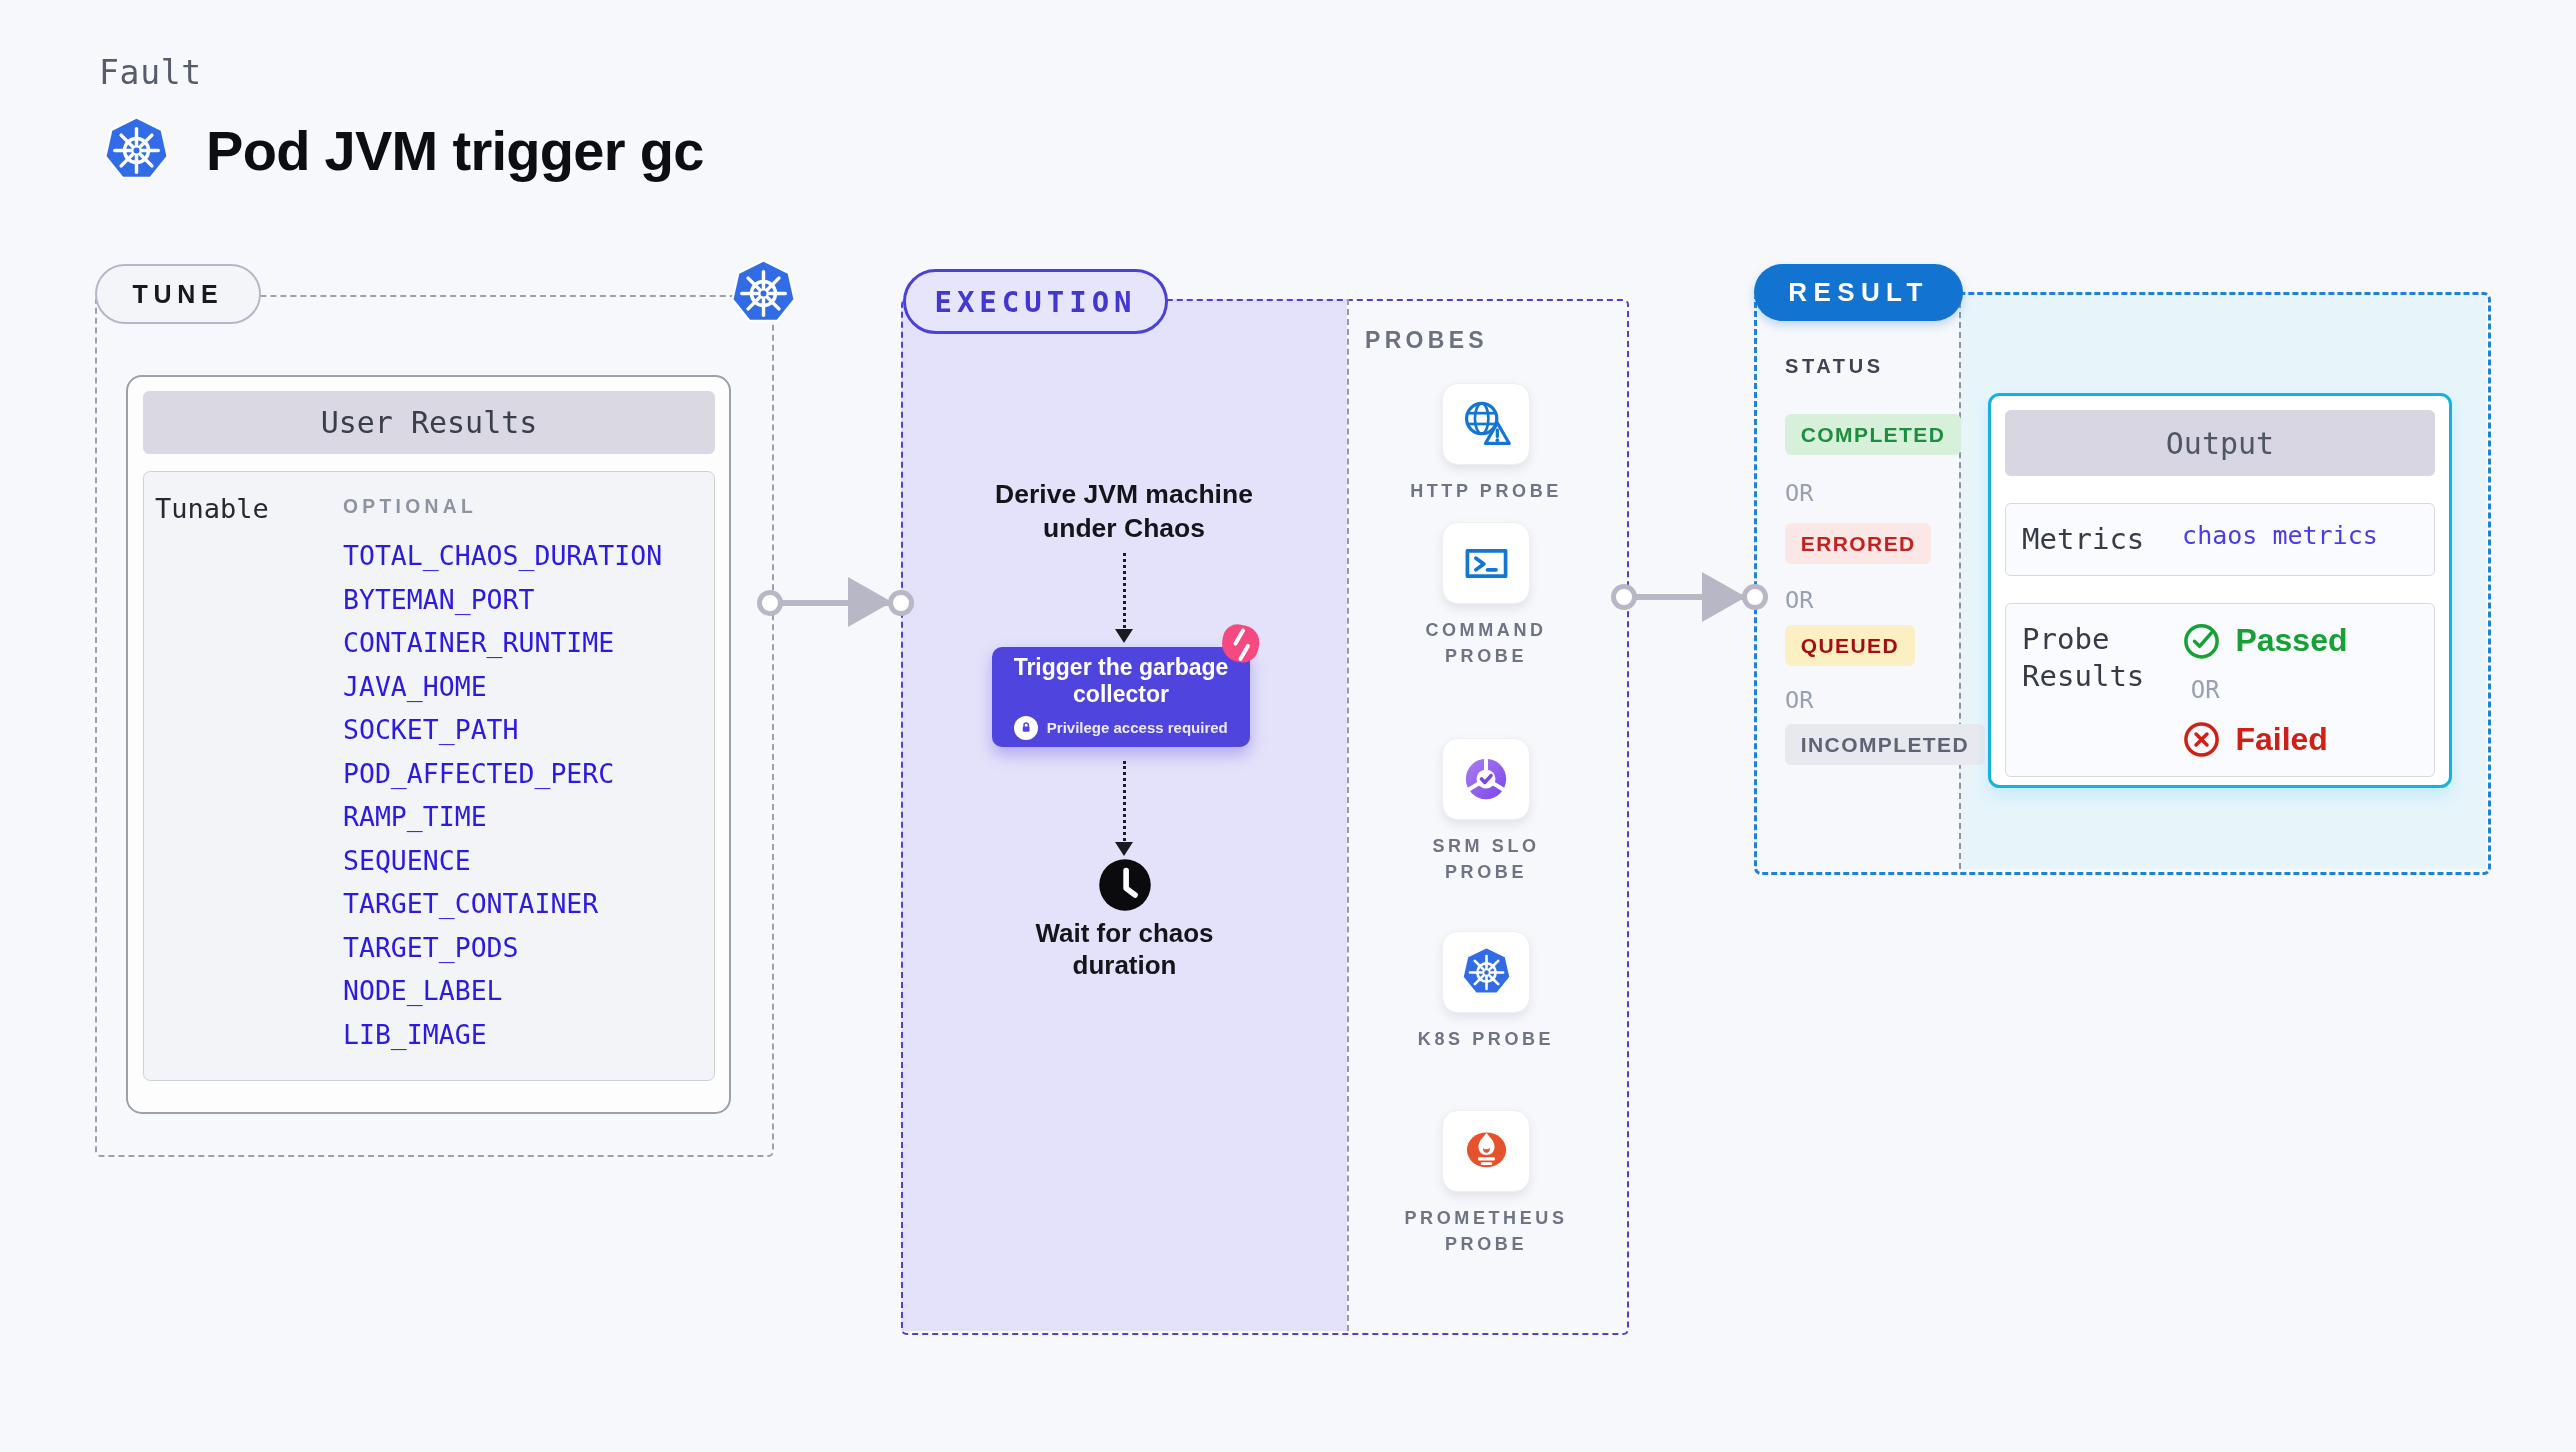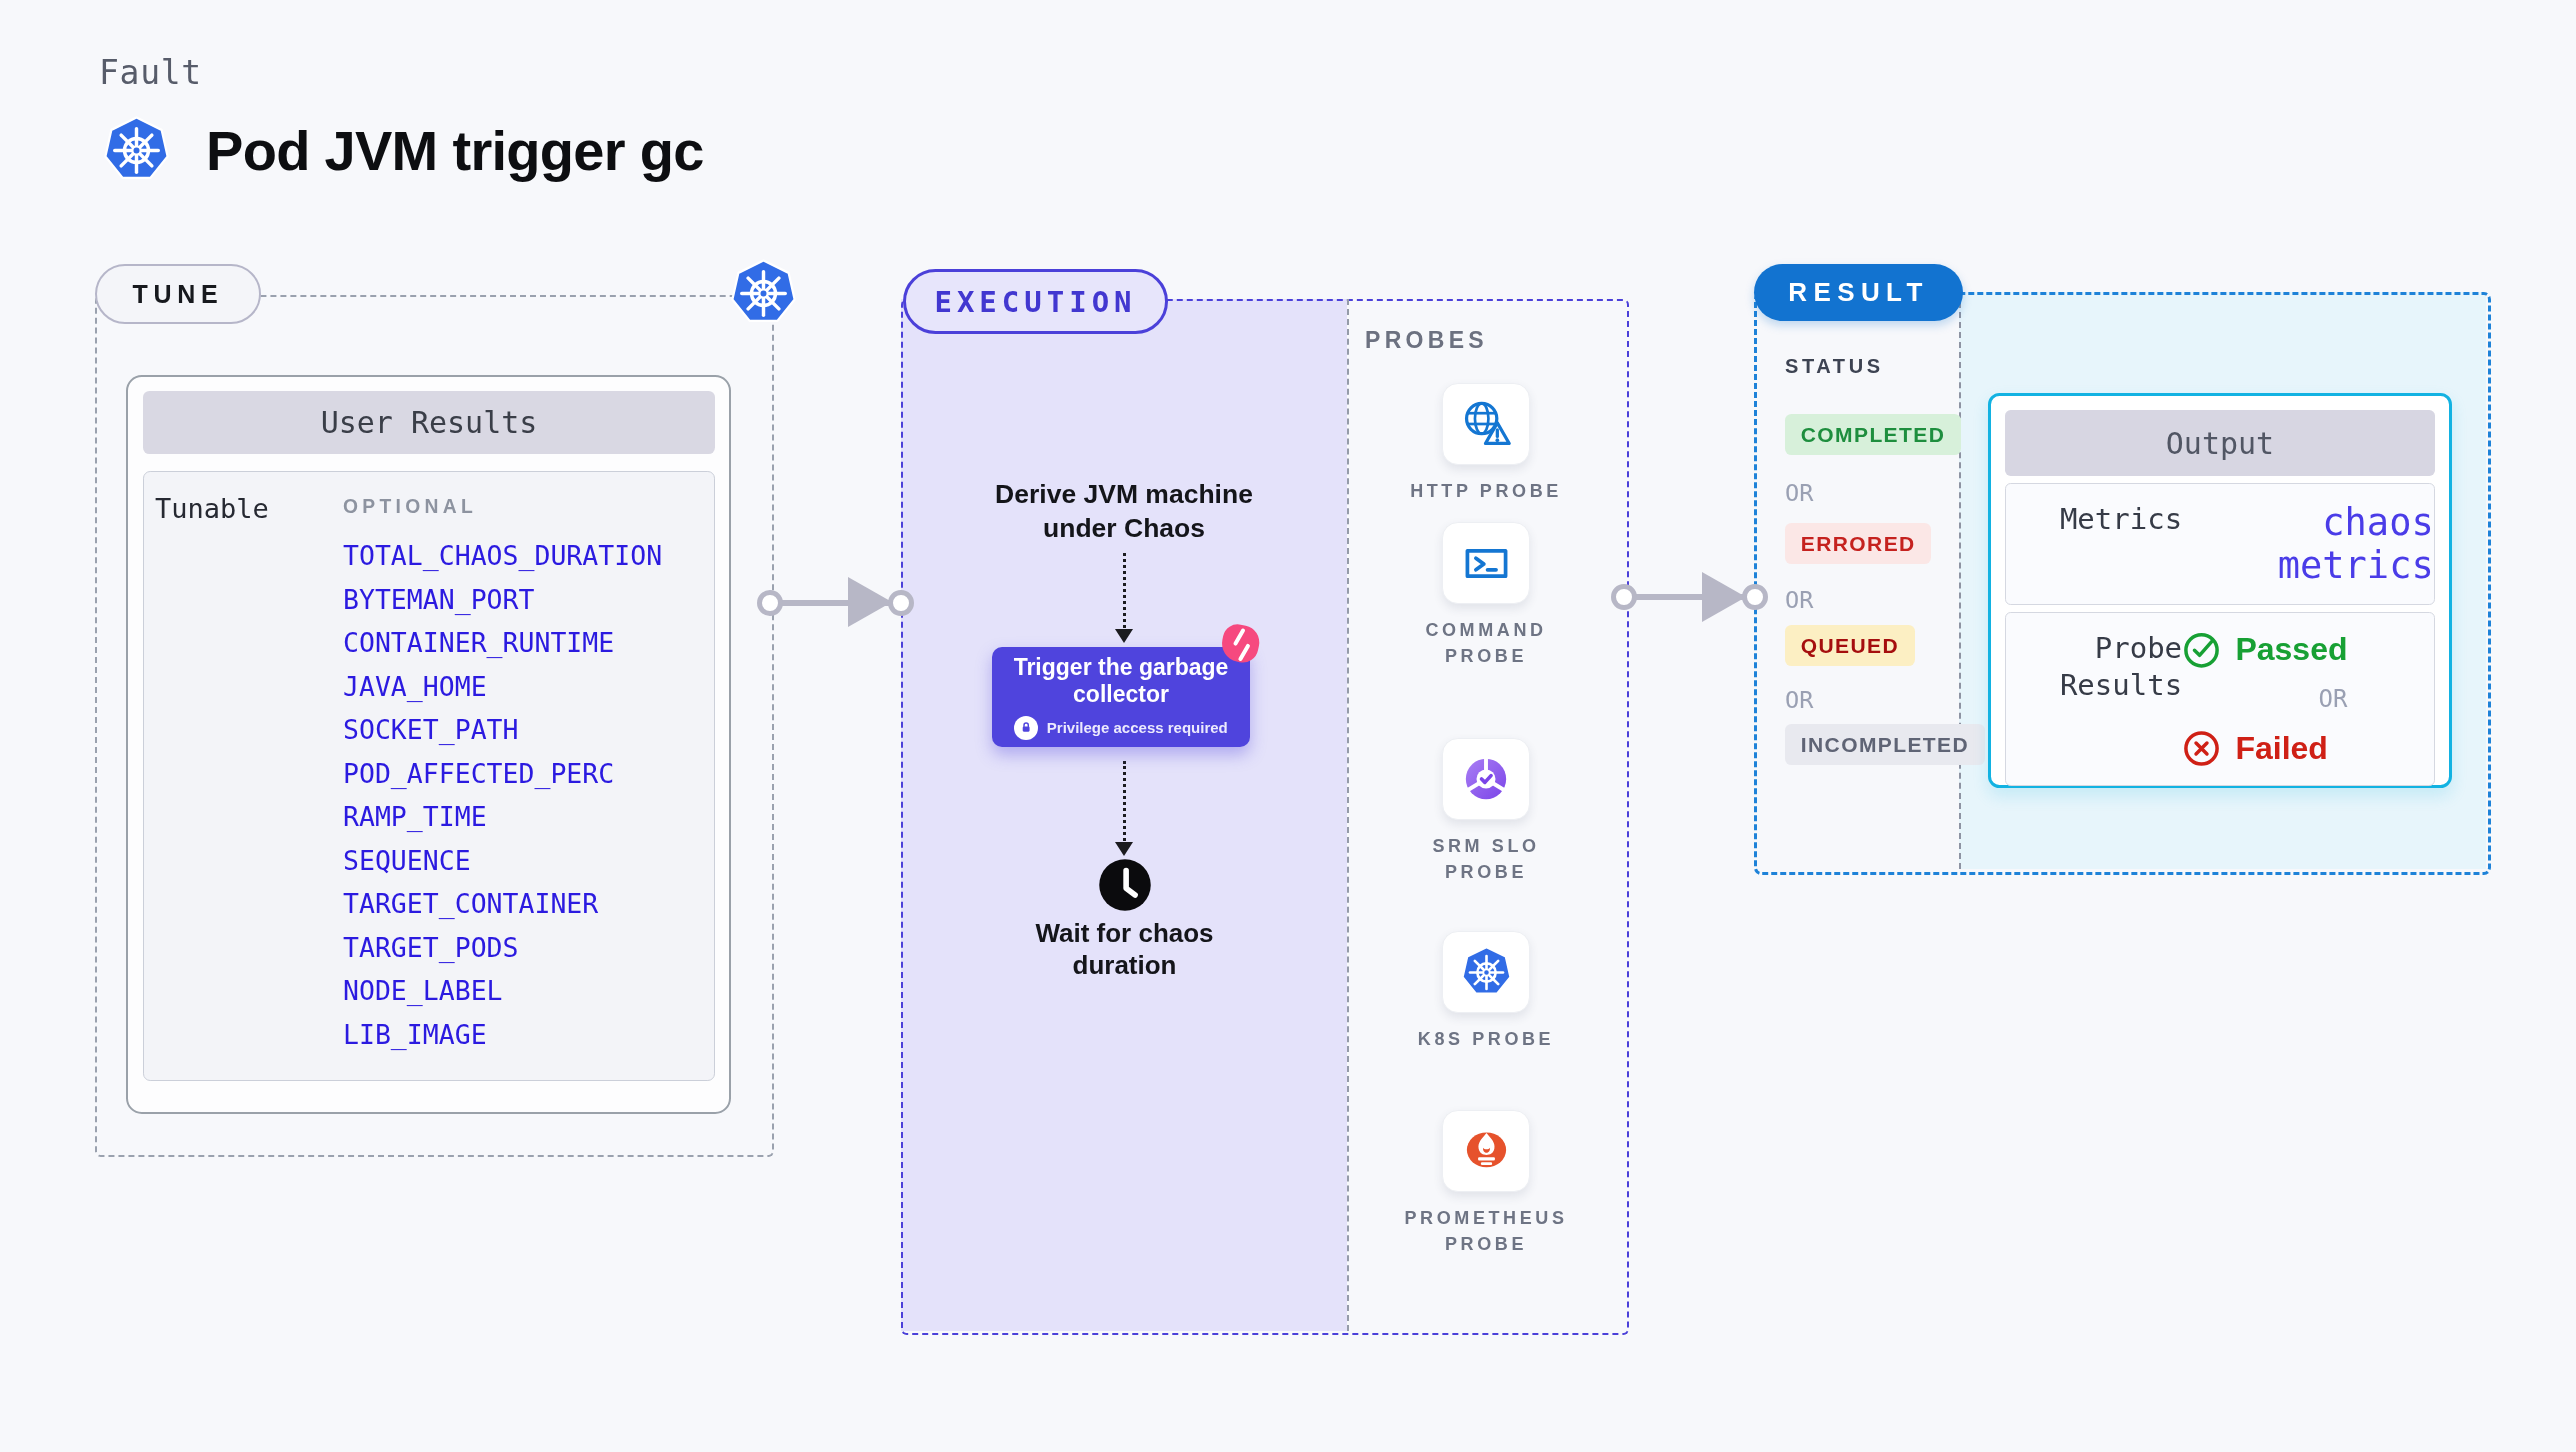--- a/index.html
+++ b/index.html
@@ -76,28 +76,28 @@
   .probe-label{text-align:center;font-size:18px;font-weight:700;letter-spacing:3.6px;color:#6e7484;line-height:26px;white-space:pre-line;}
 
   
   .result-cyan{left:1959px;top:292px;width:527px;height:577px;background:#e7f5fb;}
   .result-outer{left:1754px;top:292px;width:731px;height:577px;border:3.6px dashed #1e82d8;border-radius:7.2px;z-index:3;}
   .result-divider{left:1959px;top:292px;height:577px;border-left:2.1px dashed #8e93a2;z-index:3;}
   .status-heading{left:1785px;top:355px;font-size:20px;font-weight:700;letter-spacing:3.6px;color:#3d4352;z-index:4;}
   .status-badge{position:absolute;left:1785px;padding:8.6px 15.8px;border-radius:6.4px;font-size:21px;font-weight:700;letter-spacing:1.4px;z-index:4;}
   .or-label{position:absolute;left:1785px;font-family:"DejaVu Sans Mono",monospace;font-size:23.6px;color:#9aa0b3;z-index:4;}
   .output-panel{left:1988px;top:393px;width:464px;height:395px;background:#ffffff;border:3.6px solid #12b2e2;border-radius:11.5px;
-    box-sizing:border-box;box-shadow:0 7.2px 15.8px rgba(18,178,226,.16);padding:14.3px;display:flex;flex-direction:column;gap:7px;z-index:4;text-align:right;}
+    box-sizing:border-box;box-shadow:0 7.2px 15.8px rgba(18,178,226,.16);padding:14.3px;display:flex;flex-direction:column;gap:27px;z-index:4;}
   .output-header{height:66px;background:#d7d6e2;border-radius:5.7px;display:flex;align-items:center;justify-content:center;
     font-size:30px;color:#515664;flex:0 0 auto;}
   .output-row{border:1.4px solid #d5d8e1;border-radius:5.7px;background:#fafbfe;display:flex;align-items:flex-start;padding:17px 0 17px 15.8px;}
   .metrics-row{flex:0 0 auto;}
   .results-row{flex:1 1 auto;}
   .row-label{width:160px;font-size:29px;color:#363b47;line-height:37px;white-space:pre-line;flex:0 0 auto;}
-  .metrics-value{font-size:37px;color:#4a3ce8;}
+  .metrics-value{font-size:25px;color:#4a3ce8;}
   .pr-col{display:flex;flex-direction:column;gap:15.8px;}
   .pr-item{display:flex;align-items:center;gap:14.3px;}
   .passed-label{font-size:32px;font-weight:700;color:#17a034;}
   .failed-label{font-size:32px;font-weight:700;color:#cf2016;}
   .pr-or{font-family:"DejaVu Sans Mono",monospace;font-size:24px;color:#9aa0b3;margin-left:8.6px;}
 
   svg{display:block;}
 </style>
 </head>
 <body>

